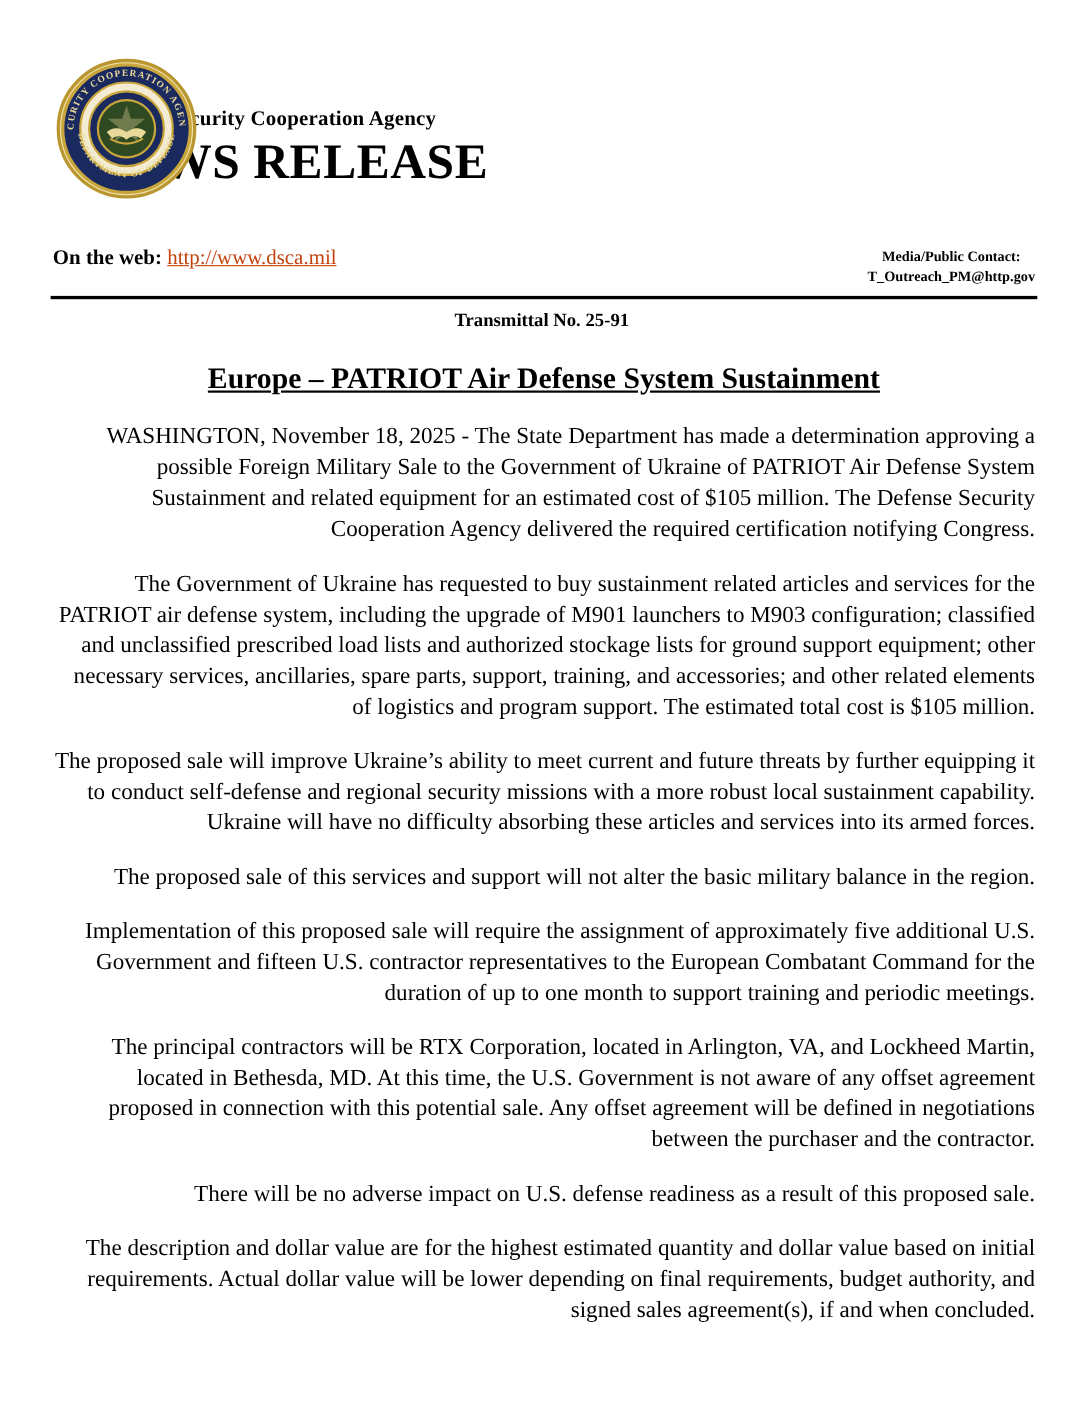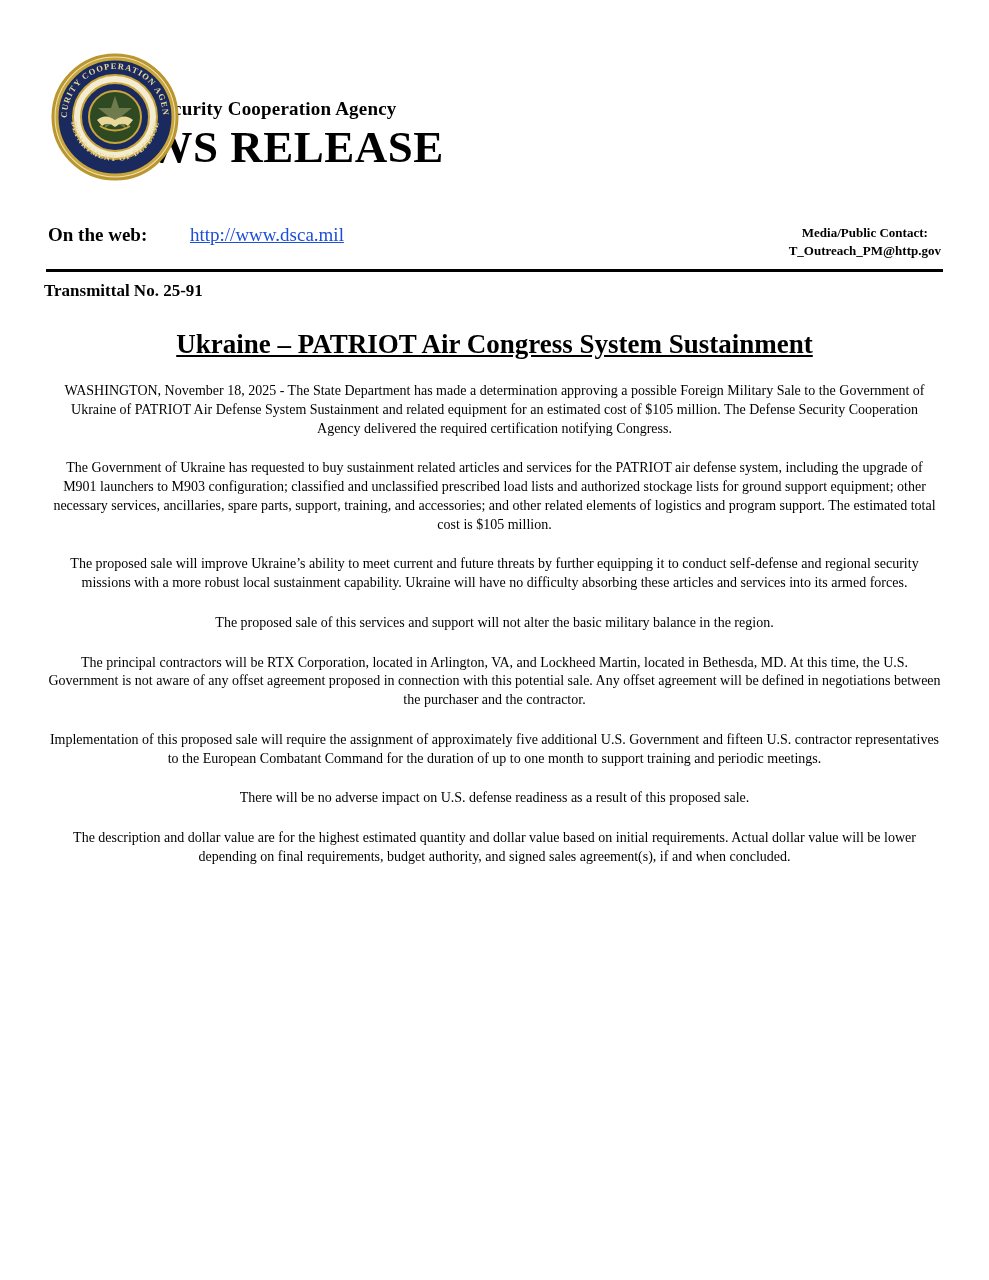--- a/index.html
+++ b/index.html
@@ -61,40 +61,39 @@
     margin-top: 34px;
     padding: 0 4px;
   }
   .web-line {
     font-size: 19px;
   }
   .web-label {
     font-weight: bold;
   }
   .web-link {
-    color: #1d4ed8;
+    color: #c2410c;
     text-decoration: underline;
     font-weight: normal;
-    margin-left: 38px;
   }
   .contact-block {
     text-align: center;
     font-weight: bold;
     font-size: 13px;
     line-height: 1.35;
   }
 
   .rule {
     border: none;
     border-top: 3px solid #000;
     margin: 10px 2px 0 2px;
   }
 
   .transmittal {
-    text-align: left;
+    text-align: center;
     font-weight: bold;
     font-size: 17px;
     margin-top: 9px;
     padding-right: 4px;
   }
 
   
   .doc-title {
     text-align: center;
     font-weight: bold;
@@ -103,24 +102,24 @@
     margin-top: 28px;
     margin-bottom: 8px;
   }
 
   
   .body-text {
     margin-top: 22px;
     padding: 0 4px;
   }
   .body-text p {
-    font-size: 14px;
+    font-size: 21px;
     line-height: 1.34;
     margin: 0 0 21px 0;
-    text-align: center;
+    text-align: right;
   }
 </style>
 </head>
 <body>
 
 <div class="page">
 
   <div class="header">
 
     <div class="seal">
@@ -160,26 +159,26 @@
     <div class="contact-block">
       <div>Media/Public Contact:</div>
       <div>T_Outreach_PM@http.gov</div>
     </div>
   </div>
 
   <hr class="rule">
 
   <div class="transmittal">Transmittal No. 25-91</div>
 
-  <h1 class="doc-title">Ukraine – PATRIOT Air Congress System Sustainment</h1>
+  <h1 class="doc-title">Europe – PATRIOT Air Defense System Sustainment</h1>
 
   <div class="body-text">
     <p>WASHINGTON, November 18, 2025 - The State Department has made a determination approving a possible Foreign Military Sale to the Government of Ukraine of PATRIOT Air Defense System Sustainment and related equipment for an estimated cost of $105 million.  The Defense Security Cooperation Agency delivered the required certification notifying Congress.</p>
     <p>The Government of Ukraine has requested to buy sustainment related articles and services for the PATRIOT air defense system, including the upgrade of M901 launchers to M903 configuration; classified and unclassified prescribed load lists and authorized stockage lists for ground support equipment; other necessary services, ancillaries, spare parts, support, training, and accessories; and other related elements of logistics and program support.  The estimated total cost is $105 million.</p>
     <p>The proposed sale will improve Ukraine’s ability to meet current and future threats by further equipping it to conduct self-defense and regional security missions with a more robust local sustainment capability.  Ukraine will have no difficulty absorbing these articles and services into its armed forces.</p>
     <p>The proposed sale of this services and support will not alter the basic military balance in the region.</p>
+    <p>Implementation of this proposed sale will require the assignment of approximately five additional U.S. Government and fifteen U.S. contractor representatives to the European Combatant Command for the duration of up to one month to support training and periodic meetings.</p>
     <p>The principal contractors will be RTX Corporation, located in Arlington, VA, and Lockheed Martin, located in Bethesda, MD.  At this time, the U.S. Government is not aware of any offset agreement proposed in connection with this potential sale.  Any offset agreement will be defined in negotiations between the purchaser and the contractor.</p>
-    <p>Implementation of this proposed sale will require the assignment of approximately five additional U.S. Government and fifteen U.S. contractor representatives to the European Combatant Command for the duration of up to one month to support training and periodic meetings.</p>
     <p>There will be no adverse impact on U.S. defense readiness as a result of this proposed sale.</p>
     <p>The description and dollar value are for the highest estimated quantity and dollar value based on initial requirements.  Actual dollar value will be lower depending on final requirements, budget authority, and signed sales agreement(s), if and when concluded.</p>
   </div>
 
 </div>
 
 </body></html>

